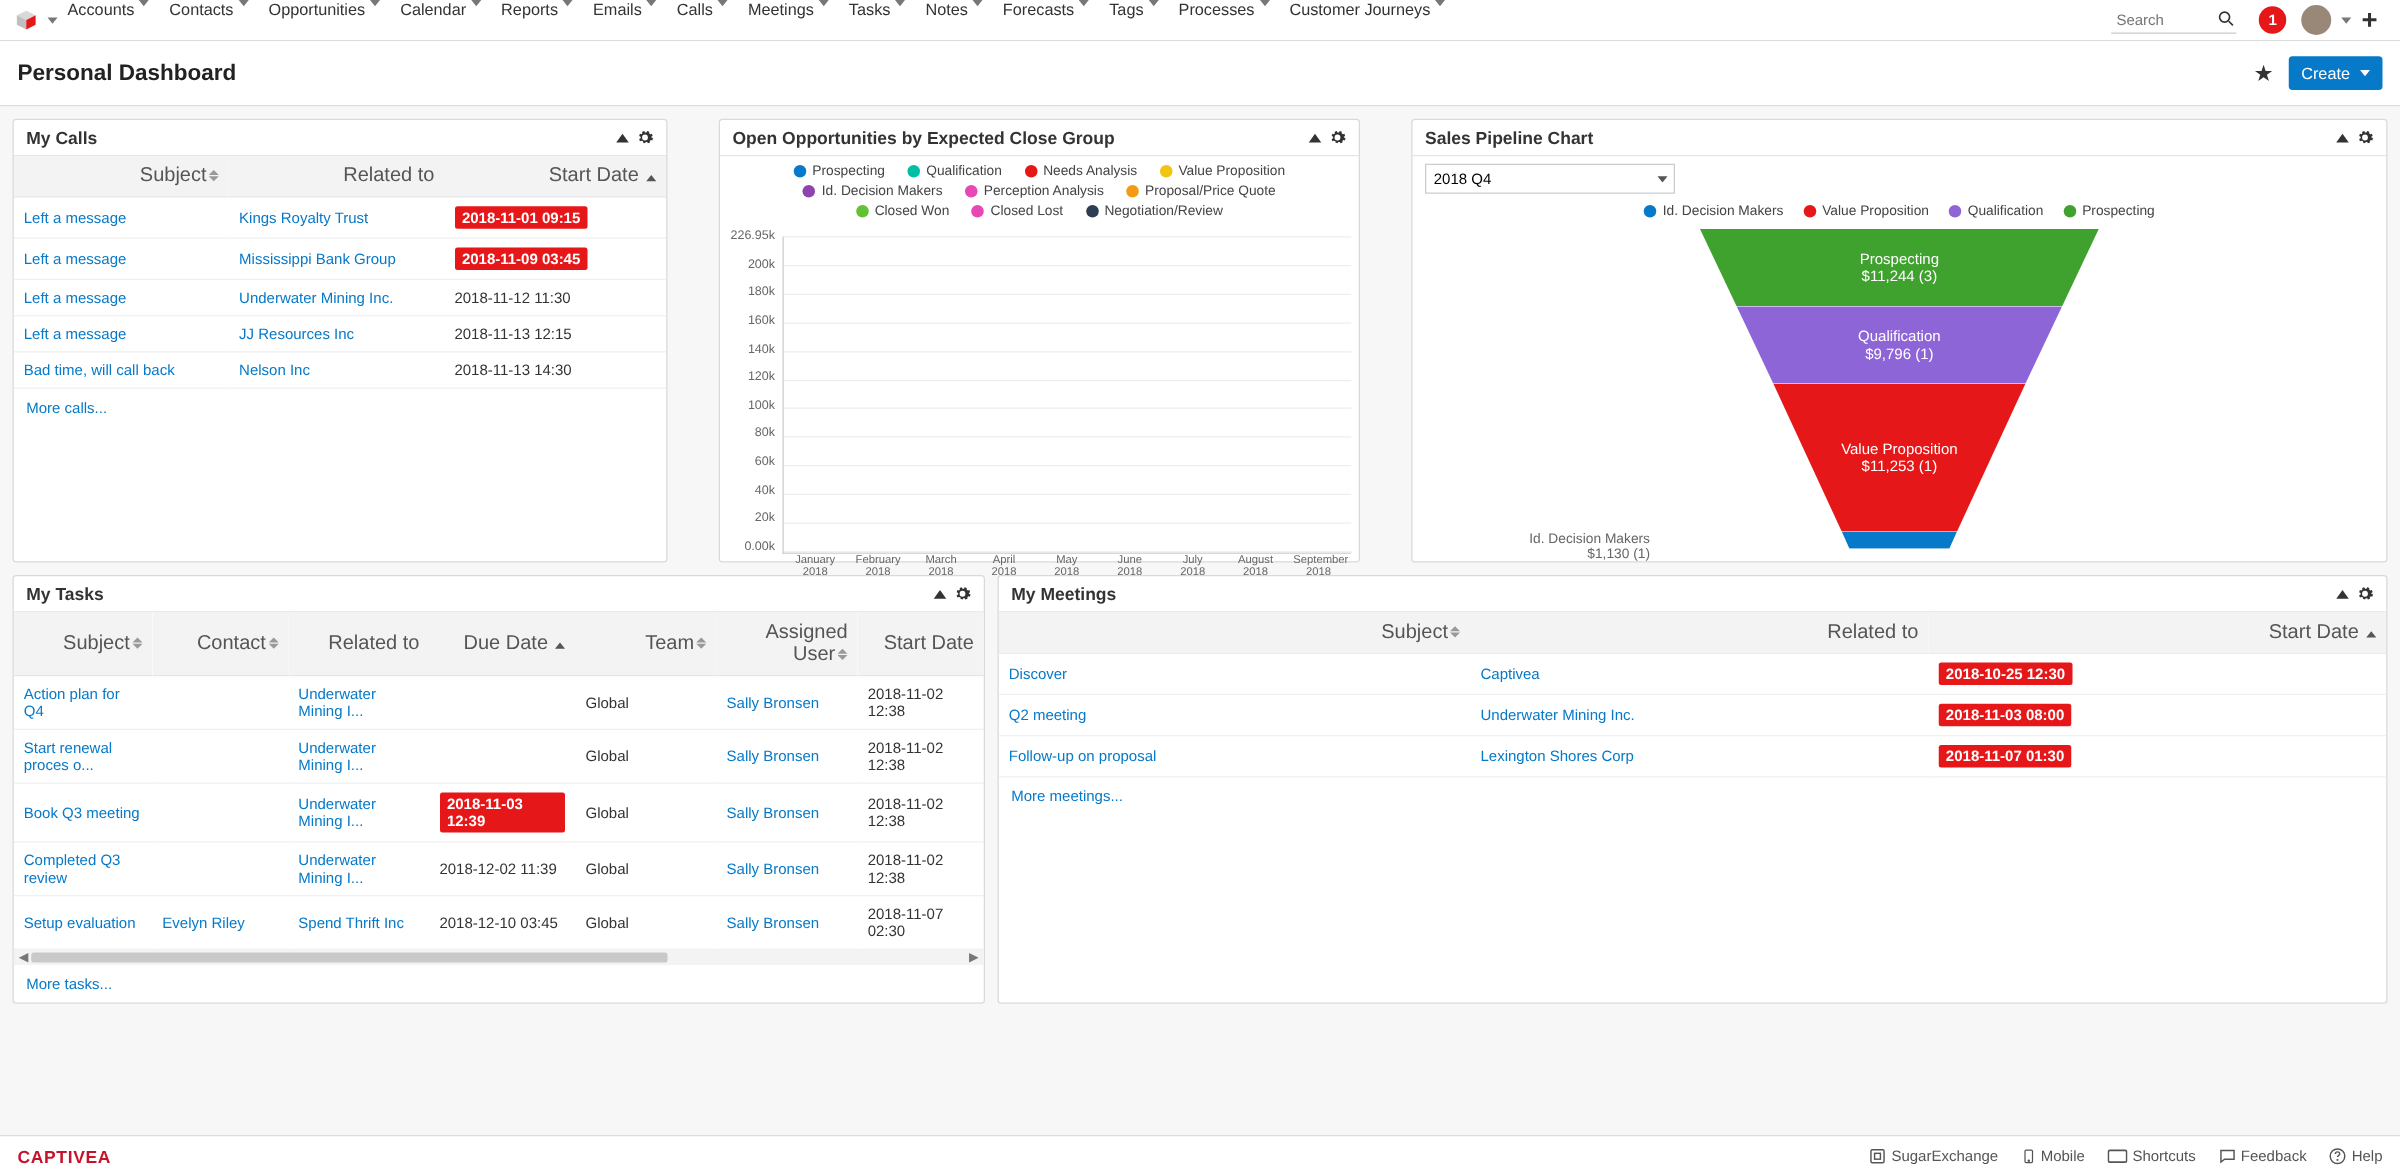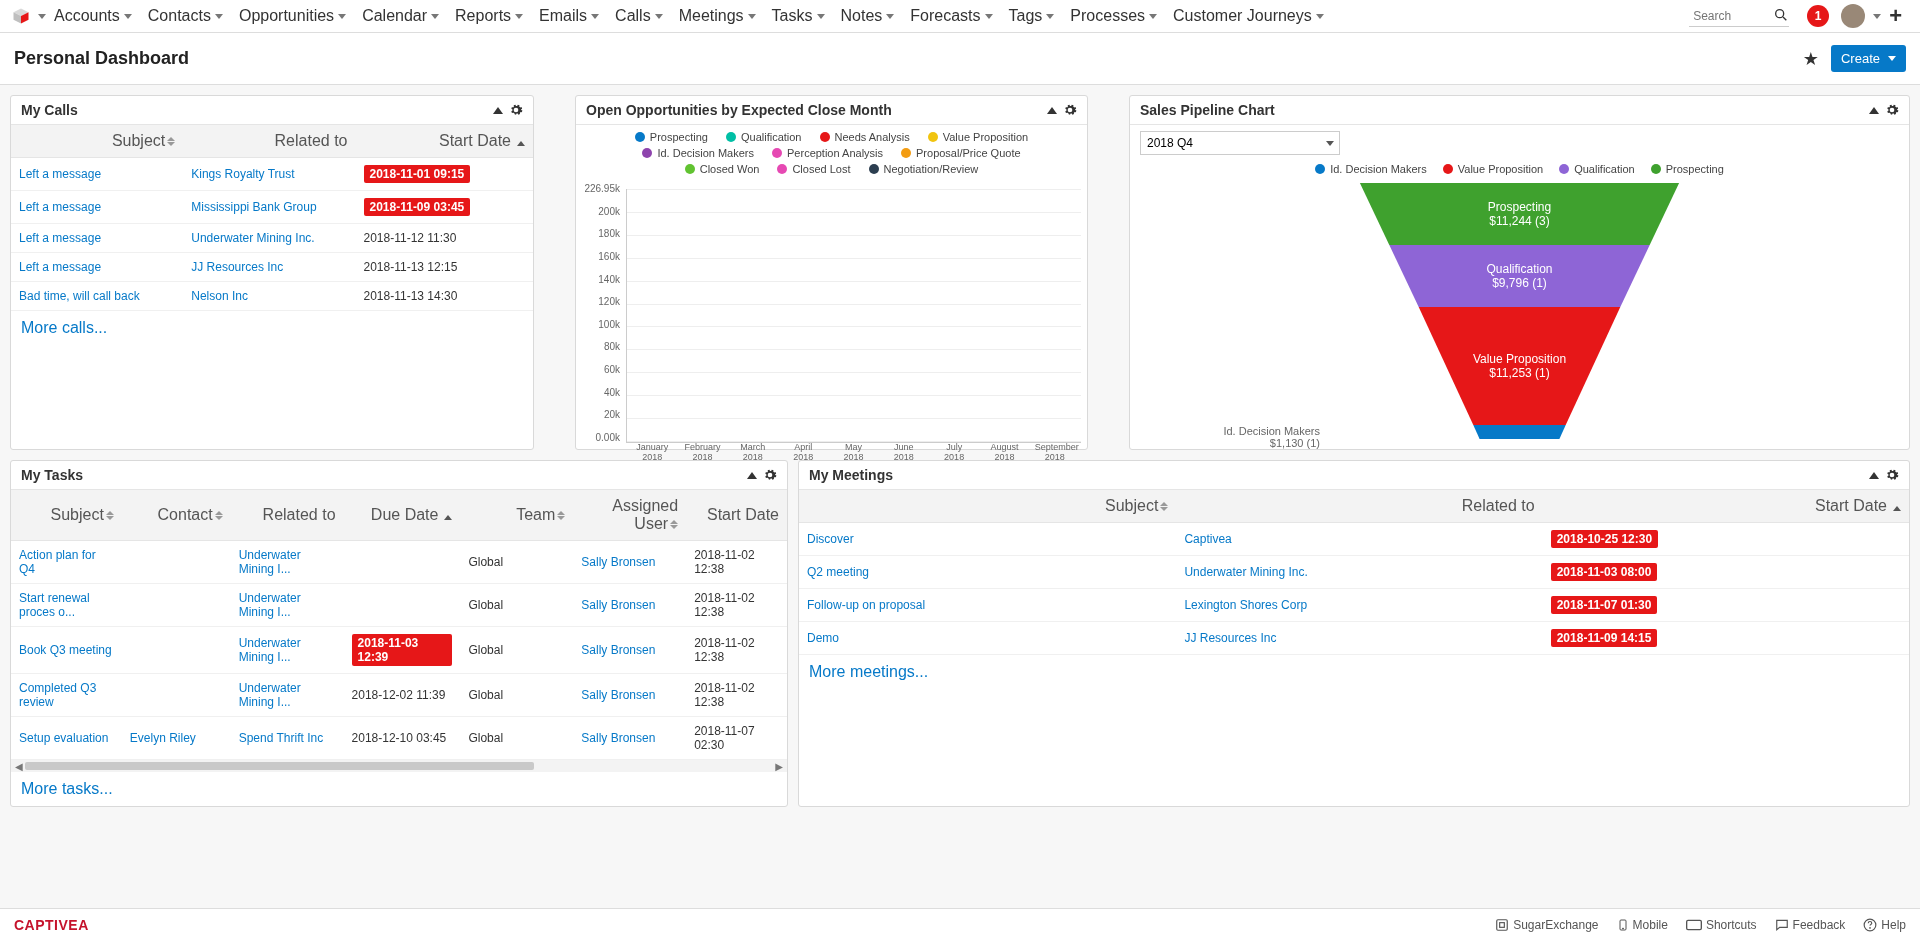--- a/index.html
+++ b/index.html
@@ -1,20 +1,20 @@
 <!DOCTYPE html>
 <html><head>
 <meta charset="utf-8">
 <style>
 * { margin: 0; padding: 0; box-sizing: border-box; }
 body { font-family: -apple-system, "Helvetica Neue", Arial, sans-serif; font-size: 13px; color: #333; background: #f7f7f7; overflow-x: hidden; }
 .topnav { height: 33px; background: #fff; border-bottom: 1px solid #ddd; display: flex; align-items: center; padding: 0 12px; }
 .logo-cube { width: 18px; height: 18px; margin-right: 4px; }
 .nav-items { display: flex; align-items: center; height: 100%; }
-.nav-item { display: flex; align-items: center; padding: 0 8px; height: 100%; cursor: pointer; color: #333; font-size: 16px; }
+.nav-item { display: flex; padding: 0 8px; height: 100%; cursor: pointer; color: #333; font-size: 13px; }
 .caret-down { margin-left: 4px; width: 0; height: 0; border-left: 4px solid transparent; border-right: 4px solid transparent; border-top: 5px solid #777; }
 .nav-spacer { flex: 1; }
 .search-wrap { position: relative; margin-right: 10px; }
 .search-input { width: 100px; height: 22px; border: none; border-bottom: 1px solid #ccc; padding: 2px 20px 2px 4px; font-size: 12px; outline: none; }
 .search-icon { position: absolute; right: 0; top: 2px; width: 16px; height: 16px; }
 .badge-circle { width: 22px; height: 22px; border-radius: 50%; background: #e61718; color: #fff; display: flex; align-items: center; justify-content: center; font-size: 12px; margin: 0 8px; font-weight: bold; }
 .avatar { width: 24px; height: 24px; border-radius: 50%; background: #998877; margin: 0 4px; }
 .plus-btn { font-size: 22px; font-weight: bold; padding: 0 6px 0 8px; cursor: pointer; }
 
 .page-header { display: flex; align-items: center; padding: 12px 14px; background: #fff; border-bottom: 1px solid #ddd; }
@@ -34,21 +34,21 @@
 table.data { width: 100%; border-collapse: collapse; }
 table.data th { background: #f3f3f3; text-align: right; padding: 7px 8px; font-size: 16px; font-weight: normal; color: #555; border-bottom: 1px solid #e5e5e5; position: relative; }
 table.data td { padding: 7px 8px; font-size: 12px; border-bottom: 1px solid #f0f0f0; vertical-align: middle; }
 .sort-icns { display: inline-flex; flex-direction: column; gap: 1px; margin-left: 2px; vertical-align: middle; }
 .sort-up, .sort-dn { width: 0; height: 0; border-left: 4px solid transparent; border-right: 4px solid transparent; }
 .sort-up { border-bottom: 4px solid #999; }
 .sort-dn { border-top: 4px solid #999; }
 .sort-single-up { display: inline-block; width: 0; height: 0; border-left: 4px solid transparent; border-right: 4px solid transparent; border-bottom: 5px solid #555; margin-left: 6px; }
 .link { color: #0679c8; cursor: pointer; }
 .date-badge { background: #e61718; color: #fff; font-size: 12px; font-weight: bold; padding: 2px 6px; border-radius: 2px; display: inline-block; }
-.more-link { padding: 8px 10px; font-size: 16px; }
+.more-link { padding: 8px 10px; font-size: 12px; }
 
 
 .col-a { width: 524px; } .col-b { width: 513px; } .col-c { flex: 1; }
 .h355 { height: 355px; }
 
 
 .chart-legend { display: flex; flex-wrap: wrap; gap: 4px 18px; padding: 6px 24px 4px; justify-content: center; }
 .leg-item { display: flex; align-items: center; font-size: 11px; color: #444; }
 .dot { width: 10px; height: 10px; border-radius: 50%; margin-right: 5px; }
 .chart-body { position: relative; height: 288px; padding: 4px 6px 4px 6px; overflow: hidden; }
@@ -230,21 +230,21 @@
   <td><span class="link">Nelson Inc</span></td>
   <td>2018-11-13 14:30</td>
           </tr>
         </tbody>
     </table>
     <div class="more-link link">More calls...</div>
   </div>
 
   <div class="panel col-b h355">
     <div class="panel-hdr">
-      <div class="panel-title">Open Opportunities by Expected Close Month</div>
+      <div class="panel-title">Open Opportunities by Expected Close Group</div>
       <span class="panel-ctrl">
           <span class="chev-up"></span>
         </span>
       <span class="panel-ctrl">
           <svg class="gear" viewBox="0 0 24 24" fill="#333">
             <path d="M12 8a4 4 0 100 8 4 4 0 000-8zm9 4l2 1-1 3-2-0.5-1.5 1.5 0.5 2-3 1-1-2h-2l-1 2-3-1 0.5-2L7 16.5 5 17l-1-3 2-1v-2l-2-1 1-3 2 0.5L8.5 6 8 4l3-1 1 2h2l1-2 3 1-0.5 2L19.5 7.5 21.5 7l1 3-2 1z"></path>
           </svg>
         </span>
     </div>
     <div class="chart-legend" id="opps-legend">
@@ -512,25 +512,20 @@
           <tr>
             <td><span class="link">Q2 meeting</span></td>
   <td><span class="link">Underwater Mining Inc.</span></td>
   <td><span class="date-badge">2018-11-03 08:00</span></td>
           </tr>
           <tr>
             <td><span class="link">Follow-up on proposal</span></td>
   <td><span class="link">Lexington Shores Corp</span></td>
   <td><span class="date-badge">2018-11-07 01:30</span></td>
           </tr>
-          <tr>
-            <td><span class="link">Demo</span></td>
-  <td><span class="link">JJ Resources Inc</span></td>
-  <td><span class="date-badge">2018-11-09 14:15</span></td>
-          </tr>
         </tbody>
     </table>
     <div class="more-link link">More meetings...</div>
   </div>
 </div>
 
 <div class="footer">
   <span class="brand">CAPTIVEA</span>
   <div class="foot-spacer"></div>
   <span class="foot-link">

